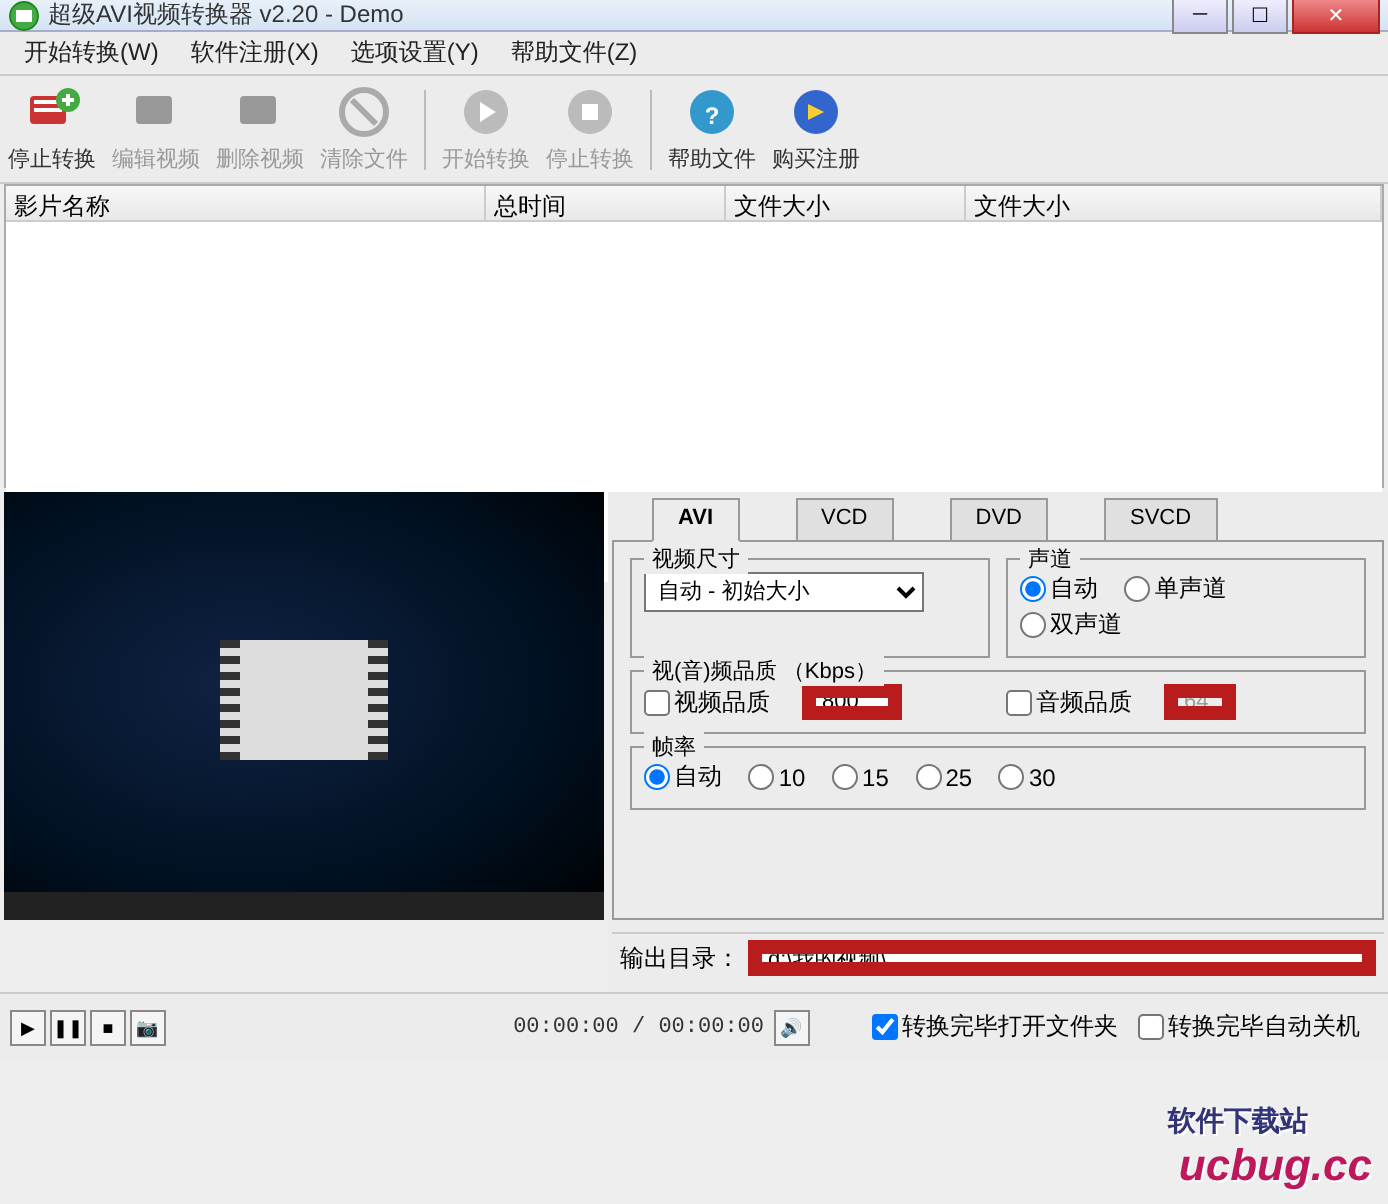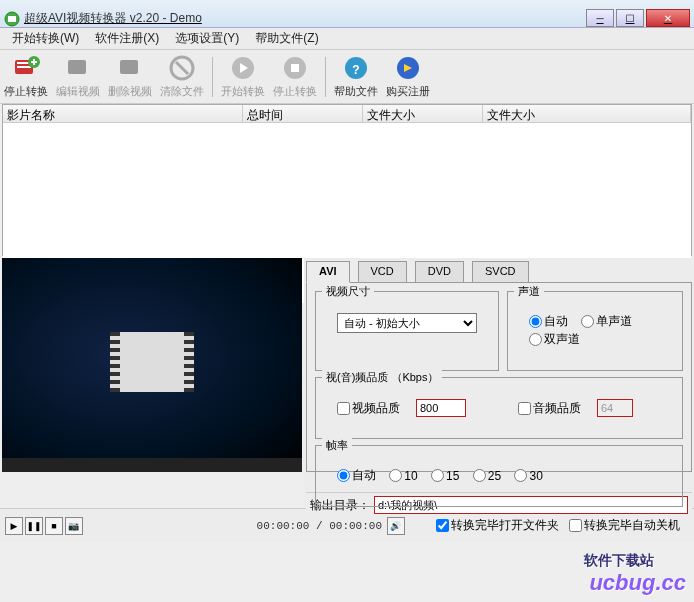--- a/index.html
+++ b/index.html
@@ -1,19 +1,19 @@
 <!DOCTYPE html>
 <html><head>
 <meta charset="utf-8">
 <style>
 * { box-sizing: border-box; margin: 0; padding: 0; font-family: "Microsoft YaHei", SimSun, Arial, sans-serif; font-size: 12px; }
 body { background: #eee; width: 694px; height: 602px; overflow: hidden; position: relative; }
 
 
-.titlebar { height: 28px; background: linear-gradient(#e8f0f8,#d4e4f4); display: flex; align-items: flex-end; padding: 0 4px; border-bottom: 1px solid #aac; text-decoration: underline; }
+.titlebar { height: 16px; background: linear-gradient(#e8f0f8,#d4e4f4); display: flex; align-items: center; padding: 0 4px; border-bottom: 1px solid #aac; }
 .titlebar .app-icon { width: 16px; height: 16px; margin-right: 4px; display: inline-block; }
 .titlebar .title { flex: 1; color: #333; }
 .win-btns { display: flex; }
 .win-btn { width: 28px; height: 18px; margin-left: 2px; border: 1px solid #888; background: linear-gradient(#f8f8f8,#d4d4d4); display: flex; align-items: center; justify-content: center; font-size: 10px; }
 .win-btn.close { background: linear-gradient(#e88,#c33); color: #fff; width: 44px; border-color: #a22; }
 .win-btn.min, .win-btn.max { background: linear-gradient(#eef,#cce); }
 
 
 .menubar { height: 22px; background: #ececec; display: flex; align-items: center; padding: 0 4px; border-bottom: 1px solid #ccc; }
 .menubar .menu { padding: 2px 8px; color: #222; }
@@ -40,41 +40,41 @@
 .filmstrip { width: 80px; height: 60px; background: #ddd; border-radius: 4px; position: relative; }
 .filmstrip::before, .filmstrip::after { content: ""; position: absolute; top: 0; bottom: 0; width: 10px; background: repeating-linear-gradient(#333 0 4px, #ddd 4px 8px); }
 .filmstrip::before { left: -2px; } .filmstrip::after { right: -2px; }
 .player-bar { position: absolute; bottom: 0; left: 0; right: 0; height: 14px; background: #222; }
 .pbtn { width: 18px; height: 18px; border: 1px solid #888; background: #f4f4f4; margin: 0 1px; display: flex; align-items: center; justify-content: center; font-size: 9px; }
 .time { margin-left: auto; font-family: Liberation Mono, monospace; font-size: 11px; color: #333; margin-right: 4px; }
 
 
 .settings { flex: 1; background: #ececec; padding: 2px; }
 .tabs { display: flex; height: 22px; }
-.tab { padding: 3px 12px; border: 1px solid #999; background: #e0e0e0; margin-right: 8px; font-size: 11px; position: relative; top: 1px; }
+.tab { padding: 3px 12px; border: 1px solid #999; background: #e0e0e0; margin-right: 8px; font-size: 11px; position: relative; top: 1px; margin-left: 20px; }
 .tab.active { background: #ececec; border-bottom-color: #ececec; font-weight: bold; z-index: 2; }
 .tab-body { border: 1px solid #999; padding: 8px; background: #ececec; height: 190px; }
-.fieldset { border: 1px solid #999; padding: 21px; margin-bottom: 6px; position: relative; }
+.fieldset { border: 1px solid #999; padding: 6px; margin-bottom: 6px; position: relative; }
 .fieldset .legend { position: absolute; top: -8px; left: 6px; background: #ececec; padding: 0 4px; font-size: 11px; }
 .row { display: flex; align-items: center; gap: 6px; }
 .select { border: 1px solid #777; background: #fff; padding: 1px 2px; height: 20px; font-size: 11px; }
 .radio, .check { font-size: 11px; display: inline-flex; align-items: center; gap: 2px; margin-right: 10px; }
-.input-text { border: 1px solid #b91c1c; background: #fff; padding: 1px 3px; height: 18px; font-size: 11px; }
+.input-text { border: 7px solid #b91c1c; background: #fff; padding: 1px 3px; height: 18px; font-size: 11px; }
 .input-text.disabled { background: #eee; color: #999; }
 
 .two-col { display: flex; gap: 8px; }
 .two-col > * { flex: 1; }
 
 
-.output-row { display: flex; align-items: center; padding: 3px 4px; background: #ececec; border-top: 1px solid #ccc; margin-top: 20px; }
+.output-row { display: flex; align-items: center; padding: 3px 4px; background: #ececec; border-top: 1px solid #ccc; margin-top: 6px; }
 .output-row .lbl { margin-right: 4px; }
 .output-row .path { flex: 1; }
 
 
-.watermark { position: absolute; right: 8px; bottom: 6px; font-family: Arial; font-weight: bold; font-style: italic; font-size: 22px; color: #8b5cf6; text-shadow: 1px 1px #fff; pointer-events: none; }
+.watermark { position: absolute; right: 8px; bottom: 6px; font-family: Arial; font-weight: bold; font-style: italic; font-size: 22px; color: #be185d; text-shadow: 1px 1px #fff; pointer-events: none; }
 .watermark2 { position: absolute; right: 40px; bottom: 32px; font-size: 14px; color: #337; font-weight: bold; text-shadow: 1px 1px #fff; pointer-events: none; }
 
 
 .bottom-player { height: 34px; background: #ececec; border-top: 1px solid #ccc; display: flex; align-items: center; padding: 0 4px; }
 </style>
 </head>
 <body>
 
 <div class="titlebar">
   <span class="app-icon">

